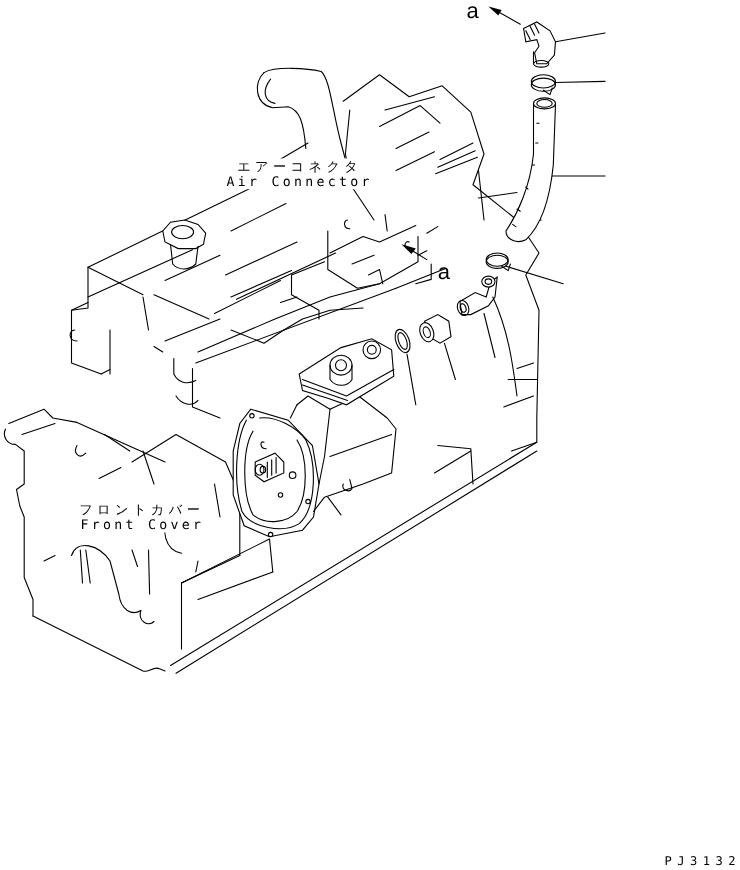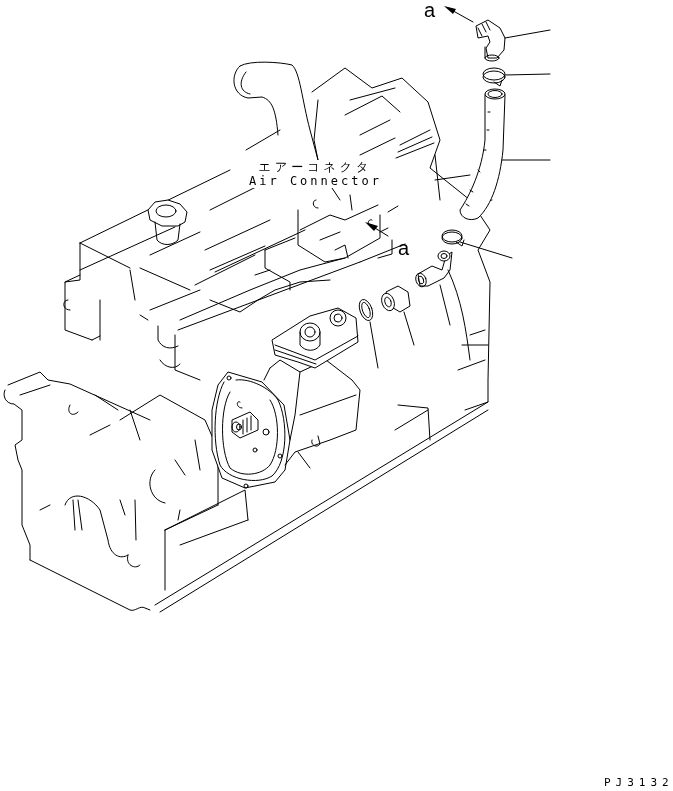--- a/index.html
+++ b/index.html
@@ -213,23 +213,27 @@
       <path class="ln" d="M502 160 L550 160"></path>
       <path class="ln" d="M460 242 L512 258"></path>
       <path class="ln" d="M440 285 L450 325"></path>
       <path class="ln" d="M404 312 L414 345"></path>
       <path class="ln" d="M370 322 L378 368"></path>
       <path class="ln" d="M298 452 L310 468"></path>
       <path class="ln" d="M448 270 C462 300 466 330 470 360"></path>
     </g>
   </svg>
 
-  <div class="label" style="left:206px; top:160px;margin-left:43px;">
+  <div class="label" style="left:206px; top:144px;">
     <span class="jp">エアーコネクタ</span>
     <span class="en">Air Connector</span>
   </div>
 
+  <div class="label" style="left:72px; top:456px;">
+    <span class="jp">フロントカバー</span>
+    <span class="en">Front Cover</span>
+  </div>
 
   <div class="ref-a" style="left:424px; top:0px;">a</div>
   <div class="ref-a" style="left:398px; top:238px;">a</div>
 
   <div class="code" style="left:604px; top:776px;">PJ31325</div>
 </div>
 
 </body></html>

